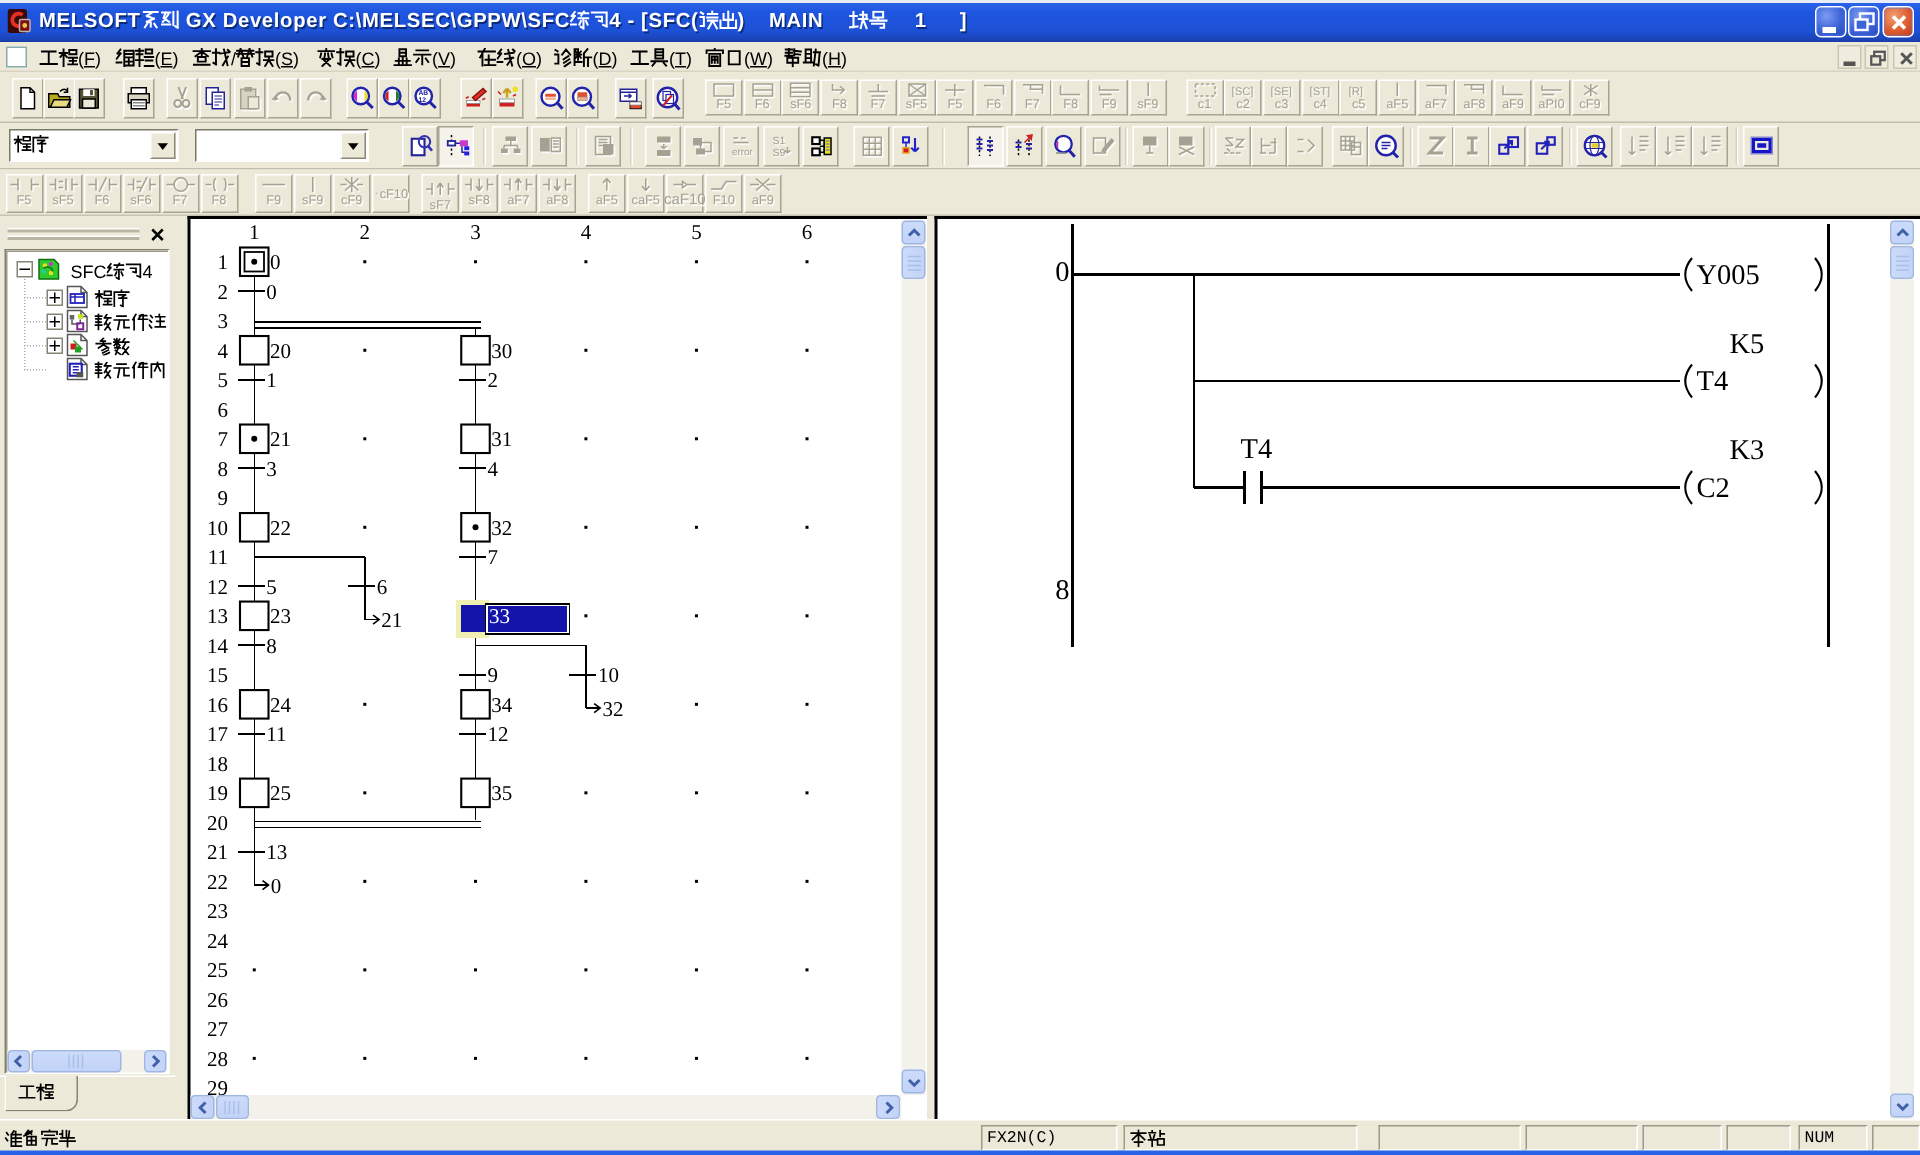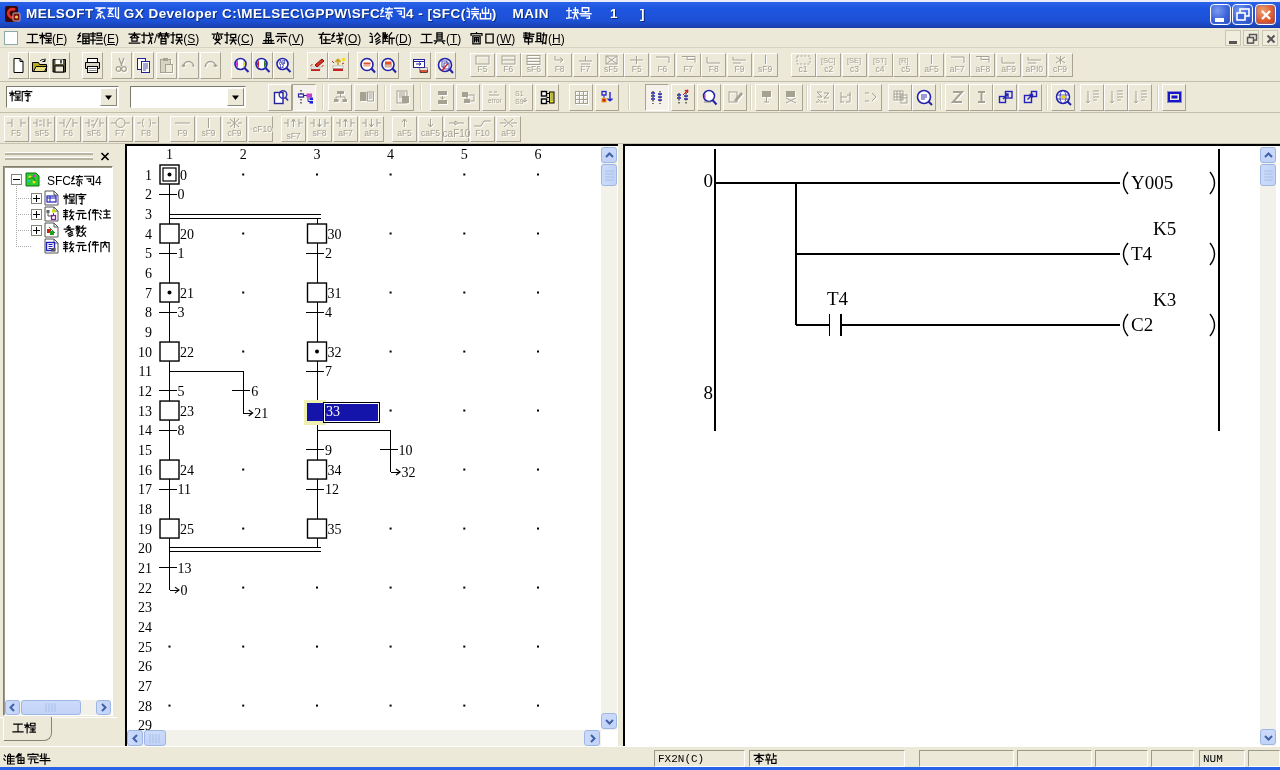--- a/index.html
+++ b/index.html
@@ -697,21 +697,21 @@
       <path d="M4 6h4M15 6h4M7 2l9 8M16 2l-9 8M11.5 1v10" stroke="#A5A294"></path>
     </svg>
     <div style="font-size:8.5px;color:#A5A294;line-height:9px;text-shadow:1px 1px 0 #fff">cF9</div>
   </div>
 <div class="tb" style="left:248px;top:116px;width:25px;height:26px;flex-direction:row;justify-content:flex-start">
     <svg width="23" height="12" viewBox="0 0 23 12" style="filter:drop-shadow(1px 1px 0 #fff)">
       <path d="M7 2l9 8M16 2l-9 8M11.5 1v10" stroke="#A5A294"></path>
     </svg>
     <div style="font-size:8.5px;color:#A5A294;line-height:9px;text-shadow:1px 1px 0 #fff">cF10</div>
   </div>
-<div class="tb" style="left:281px;top:116px;width:25px;height:26px;flex-direction:column;justify-content:space-between">
+<div class="tb" style="left:281px;top:116px;width:25px;height:26px;flex-direction:column;justify-content:flex-end">
     <svg width="23" height="12" viewBox="0 0 23 12" style="filter:drop-shadow(1px 1px 0 #fff)">
       <path d="M2 6h4M17 6h4M6 2v8M17 2v8M11.5 2v8M11.5 2l-2 3M11.5 2l2 3" stroke="#A5A294"></path>
     </svg>
     <div style="font-size:8.5px;color:#A5A294;line-height:9px;text-shadow:1px 1px 0 #fff">sF7</div>
   </div>
 <div class="tb" style="left:307px;top:116px;width:25px;height:26px;flex-direction:column;justify-content:flex-start">
     <svg width="23" height="12" viewBox="0 0 23 12" style="filter:drop-shadow(1px 1px 0 #fff)">
       <path d="M2 6h4M17 6h4M6 2v8M17 2v8M11.5 2v8M11.5 10l-2-3M11.5 10l2-3" stroke="#A5A294"></path>
     </svg>
     <div style="font-size:8.5px;color:#A5A294;line-height:9px;text-shadow:1px 1px 0 #fff">sF8</div>

